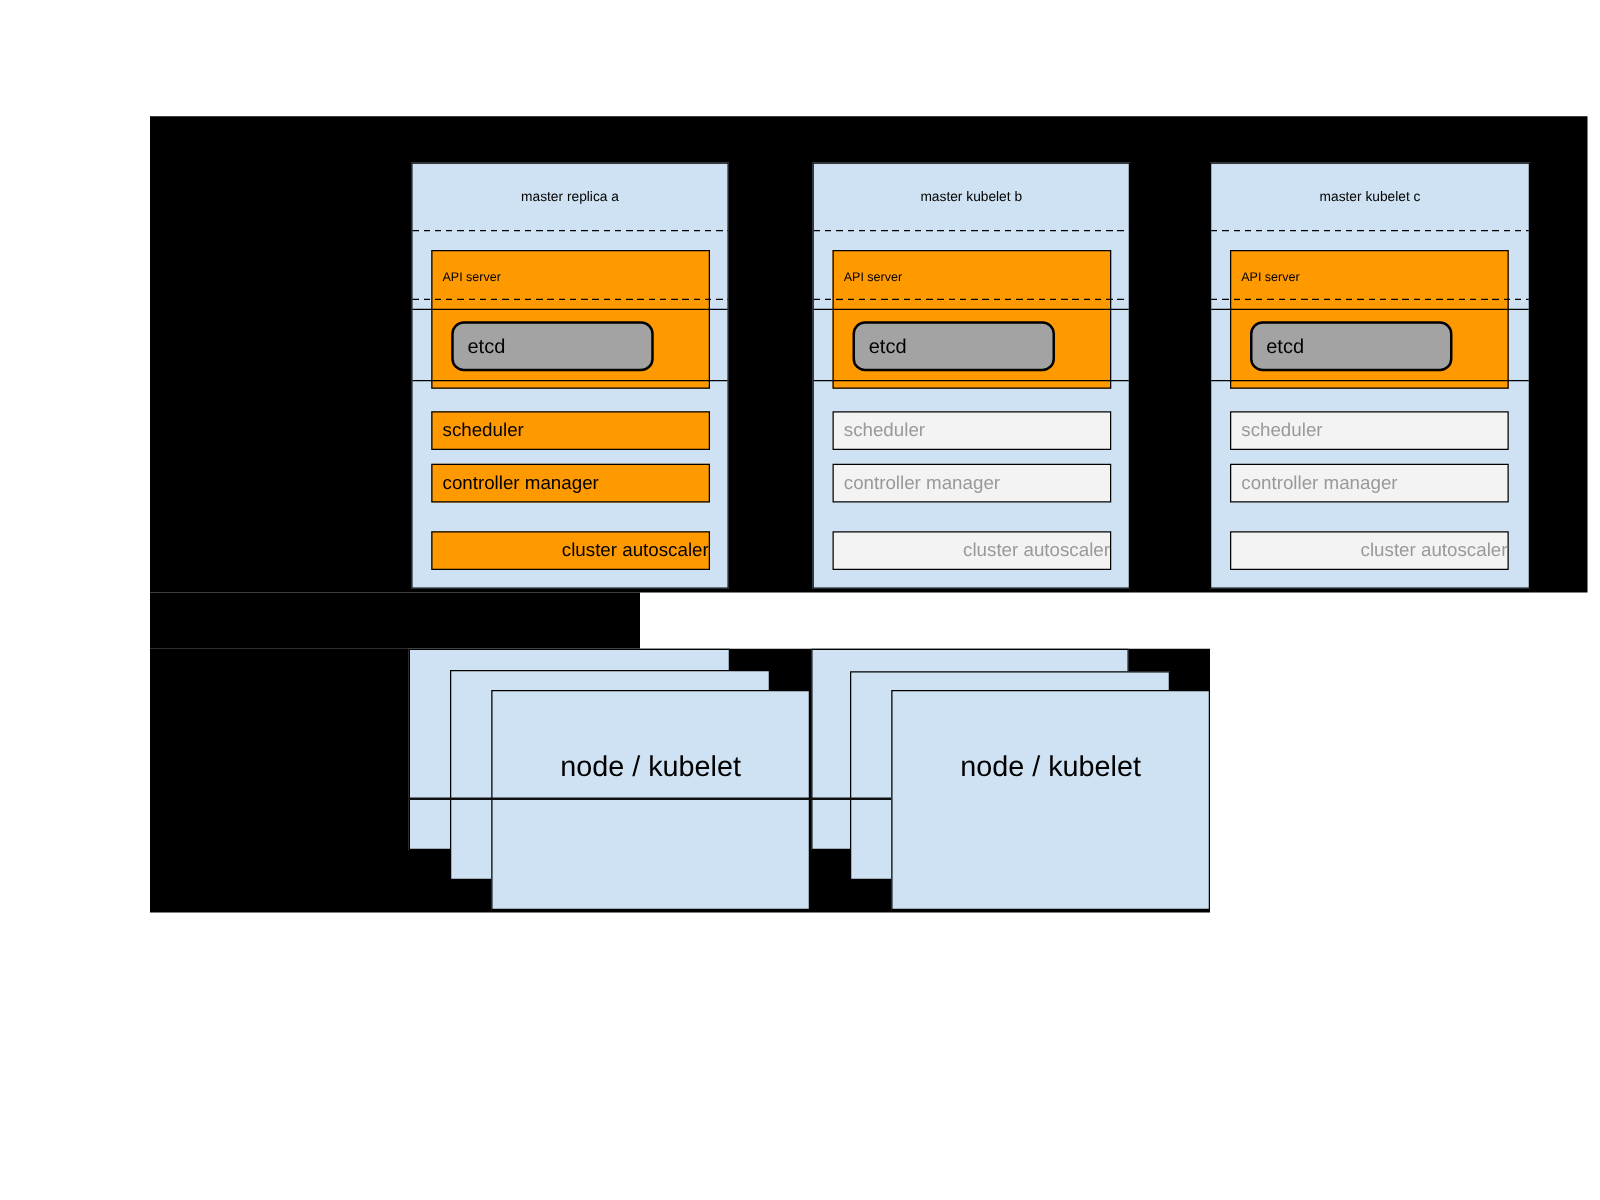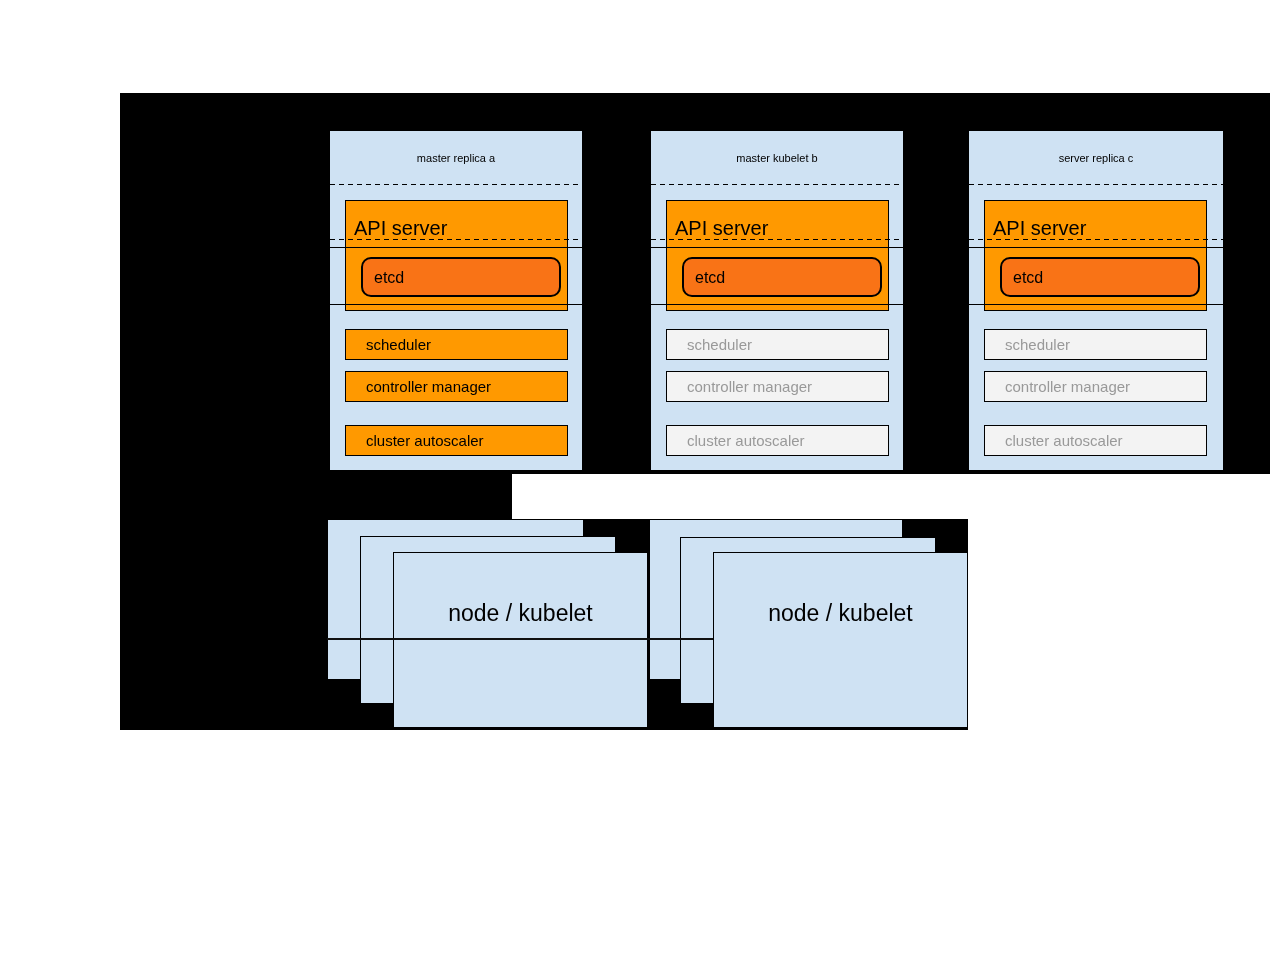--- a/index.html
+++ b/index.html
@@ -25,33 +25,33 @@
   .hline { position: absolute; left: 0; right: 0; height: 1px; z-index: 6; }
   .hline.dashed { background: repeating-linear-gradient(90deg, #000 0 5px, transparent 5px 9px); }
   .hline.solid  { background: #000; }
   .dash-1  { top: 53px; }
   .dash-2  { top: 108px; }
   .solid-1 { top: 116px; }
   .solid-2 { top: 173px; }
 
   .api-box { position: absolute; left: 15px; top: 69px; width: 223px; height: 111px;
              background: #ff9900; border: 1px solid #000; z-index: 1; }
-  .api-label { position: absolute; top: 16px; left: 8px; font-size: 20px; }
+  .api-label { position: absolute; top: 16px; left: 8px; font-size: 10px; }
 
-  .etcd-box { position: absolute; left: 31px; top: 126px; width: 200px; height: 40px;
-              background: #f97316; border: 2px solid #000; border-radius: 10px; z-index: 2; }
+  .etcd-box { position: absolute; left: 31px; top: 126px; width: 162px; height: 40px;
+              background: #a3a3a3; border: 2px solid #000; border-radius: 10px; z-index: 2; }
   .etcd-label { position: absolute; top: 10px; left: 11px; font-size: 16px; }
 
   .comp { position: absolute; left: 15px; width: 223px; height: 31px;
           background: #ff9900; border: 1px solid #000;
-          font-size: 15px; line-height: 29px; padding-left: 20px; z-index: 1;
+          font-size: 15px; line-height: 29px; padding-left: 8px; z-index: 1;
           white-space: nowrap; overflow: hidden; }
   .comp-1 { top: 198px; }
   .comp-2 { top: 240px; }
-  .comp-3 { top: 294px; }
+  .comp-3 { top: 294px; text-align: right; }
   .master.inactive .comp { background: #f3f3f3; color: #999999; }
 
   
   .node-box { position: absolute; background: #cfe2f3; border: 1px solid #000; }
   .nb-1-back  { left: 327px; top: 519px; width: 257px; height: 161px; z-index: 1; }
   .nb-1-mid   { left: 360px; top: 536px; width: 256px; height: 168px; z-index: 2; }
   .nb-1-front { left: 393px; top: 552px; width: 255px; height: 176px; z-index: 3; }
   .nb-2-back  { left: 649px; top: 519px; width: 254px; height: 161px; z-index: 1; }
   .nb-2-mid   { left: 680px; top: 537px; width: 256px; height: 167px; z-index: 2; }
   .nb-2-front { left: 713px; top: 552px; width: 255px; height: 176px; z-index: 5; }
@@ -96,21 +96,21 @@
     <div class="etcd-box">
       <div class="etcd-label">etcd</div>
     </div>
     <div class="hline solid solid-2"></div>
     <div class="comp comp-1">scheduler</div>
     <div class="comp comp-2">controller manager</div>
     <div class="comp comp-3">cluster autoscaler</div>
   </div>
 
   <div class="master m-c inactive">
-    <div class="master-title">server replica c</div>
+    <div class="master-title">master kubelet c</div>
     <div class="hline dashed dash-1"></div>
     <div class="api-box">
       <div class="api-label">API server</div>
     </div>
     <div class="hline dashed dash-2"></div>
     <div class="hline solid solid-1"></div>
     <div class="etcd-box">
       <div class="etcd-label">etcd</div>
     </div>
     <div class="hline solid solid-2"></div>

